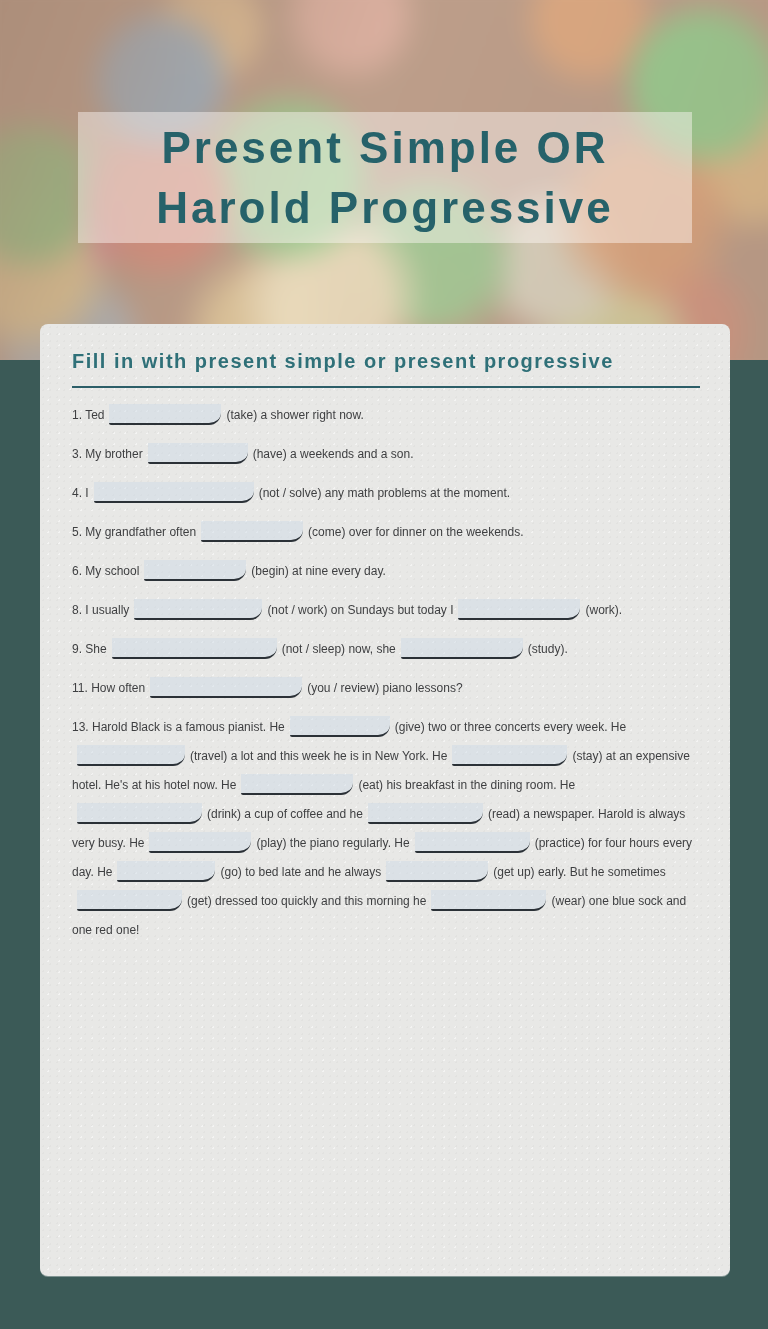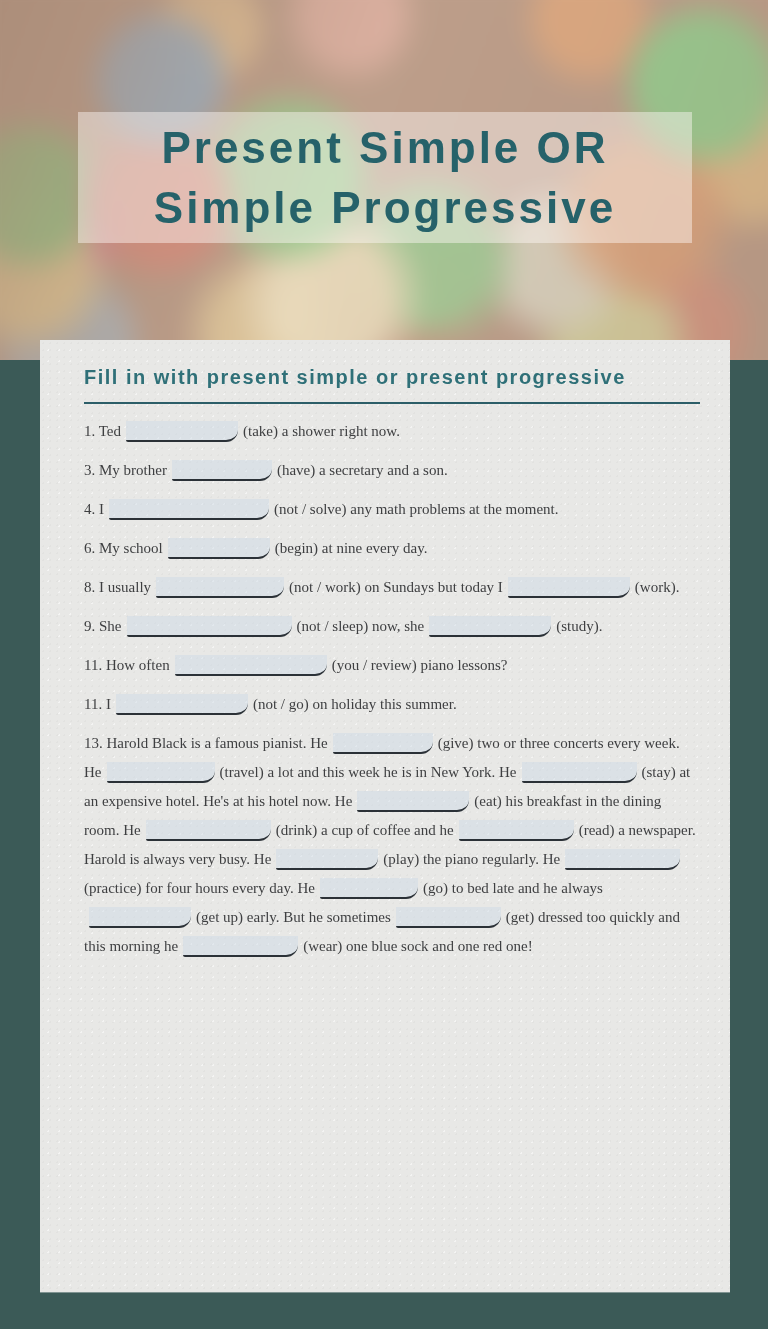--- a/index.html
+++ b/index.html
@@ -45,73 +45,72 @@
   .title-band {
     position:absolute; left:78px; top:112px; width:614px; height:131px;
     background:rgba(255,249,246,.45);
     display:flex; flex-direction:column; align-items:center; justify-content:center;
   }
   .title-line {
     font-size:44px; line-height:60px; letter-spacing:3px;
     color:#26626a; font-weight:bold; white-space:nowrap;
   }
   .card {
-    position:absolute; left:40px; top:340px; width:690px; height:952px;
+    position:absolute; left:40px; top:324px; width:690px; height:952px;
     background-color:#e8e8e6;
     background-image:
       radial-gradient(rgba(0,0,0,.028) 1px, transparent 1px),
       radial-gradient(rgba(255,255,255,.5) 1px, transparent 1px);
     background-size:7px 7px, 11px 11px;
     background-position:0 0, 3px 5px;
-    border-radius:0;
+    border-radius:8px;
     box-shadow:0 1px 0 rgba(255,255,255,.35);
-    padding:26px 30px 20px 44px;
+    padding:26px 30px 20px 32px;
   }
   .instructions {
     font-size:20px; letter-spacing:1.5px; font-weight:bold;
     color:#2f7078;
     margin-bottom:13px;
   }
   .rule {
     border-top:2px solid #2c5e68;
     margin-bottom:13px;
   }
   .item {
-    font-size:15px; line-height:29px; color:#3e3f41;
+    font-size:12px; line-height:29px; color:#3e3f41;
     margin-bottom:10px;
-    font-family:Liberation Serif, serif;
   }
   .blank {
     display:inline-block;
     height:21px;
     vertical-align:-6px;
     margin:0 5px;
     background:rgba(203,217,231,.45);
     border-bottom:2px solid #2b3137;
     border-radius:0 0 12px 2px;
   }
 </style>
 </head>
 <body>
 
 <div class="photo">
   <div class="bokeh"></div>
   <div class="title-band">
     <div class="title-line">Present Simple OR</div>
-    <div class="title-line">Simple Progressive</div>
+    <div class="title-line">Harold Progressive</div>
   </div>
 </div>
 
 <div class="card">
   <div class="instructions">Fill in with present simple or present progressive</div>
   <div class="rule"></div>
   <div id="items">
       <p class="item"><span>1. Ted</span><span class="blank" style="width: 112px;"></span><span>(take) a shower right now.</span></p>
-      <p class="item"><span>3. My brother</span><span class="blank" style="width: 100px;"></span><span>(have) a secretary and a son.</span></p>
+      <p class="item"><span>3. My brother</span><span class="blank" style="width: 100px;"></span><span>(have) a weekends and a son.</span></p>
       <p class="item"><span>4. I</span><span class="blank" style="width: 160px;"></span><span>(not / solve) any math problems at the moment.</span></p>
+      <p class="item"><span>5. My grandfather often</span><span class="blank" style="width: 102px;"></span><span>(come) over for dinner on the weekends.</span></p>
       <p class="item"><span>6. My school</span><span class="blank" style="width: 102px;"></span><span>(begin) at nine every day.</span></p>
       <p class="item"><span>8. I usually</span><span class="blank" style="width: 128px;"></span><span>(not / work) on Sundays but today I</span><span class="blank" style="width: 122px;"></span><span>(work).</span></p>
       <p class="item"><span>9. She</span><span class="blank" style="width: 165px;"></span><span>(not / sleep) now, she</span><span class="blank" style="width: 122px;"></span><span>(study).</span></p>
       <p class="item"><span>11. How often</span><span class="blank" style="width: 152px;"></span><span>(you / review) piano lessons?</span></p>
-      <p class="item"><span>11. I</span><span class="blank" style="width: 132px;"></span><span>(not / go) on holiday this summer.</span></p>
       <p class="item"><span>13. Harold Black is a famous pianist. He</span><span class="blank" style="width: 100px;"></span><span>(give) two or three concerts every week. He</span><span class="blank" style="width: 108px;"></span><span>(travel) a lot and this week he is in New York. He</span><span class="blank" style="width: 115px;"></span><span>(stay) at an expensive hotel. He's at his hotel now. He</span><span class="blank" style="width: 112px;"></span><span>(eat) his breakfast in the dining room. He</span><span class="blank" style="width: 125px;"></span><span>(drink) a cup of coffee and he</span><span class="blank" style="width: 115px;"></span><span>(read) a newspaper. Harold is always very busy. He</span><span class="blank" style="width: 102px;"></span><span>(play) the piano regularly. He</span><span class="blank" style="width: 115px;"></span><span>(practice) for four hours every day. He</span><span class="blank" style="width: 98px;"></span><span>(go) to bed late and he always</span><span class="blank" style="width: 102px;"></span><span>(get up) early. But he sometimes</span><span class="blank" style="width: 105px;"></span><span>(get) dressed too quickly and this morning he</span><span class="blank" style="width: 115px;"></span><span>(wear) one blue sock and one red one!</span></p>
     </div>
 </div>
 
 </body></html>

